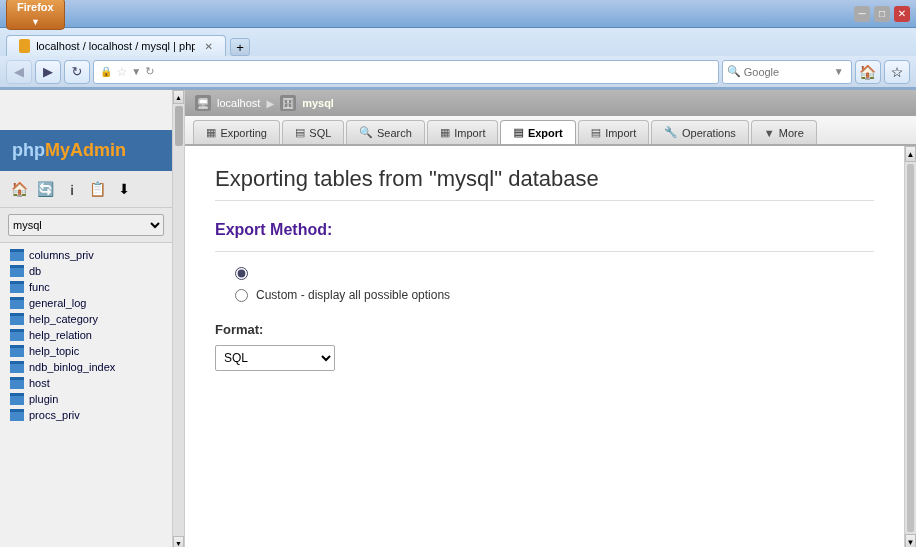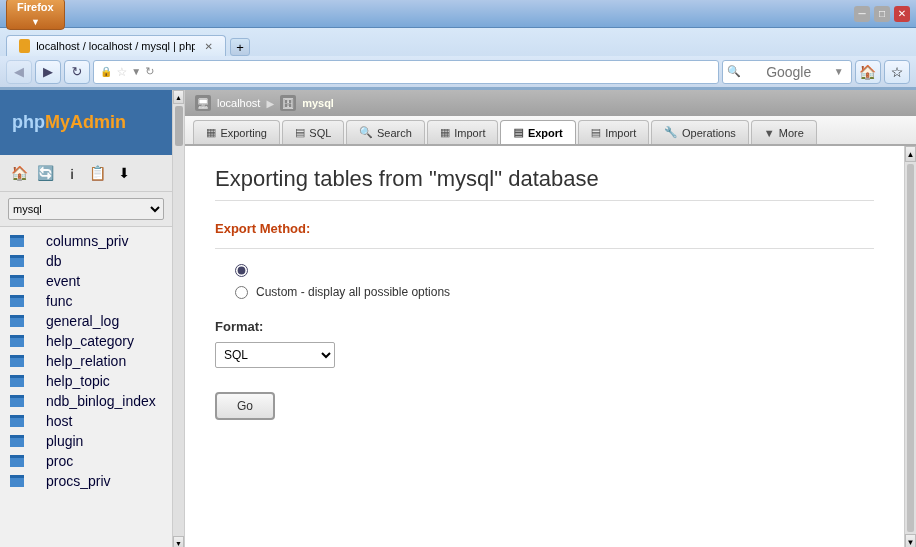--- a/index.html
+++ b/index.html
@@ -109,21 +109,21 @@
     .search-bar {
       display: flex;
       align-items: center;
       border: 1px solid #9ab8d8;
       border-radius: 3px;
       height: 24px;
       padding: 0 4px;
       background: #fff;
       width: 130px;
     }
-    .search-input { border: none; outline: none; font-size: 14px; width: 90px; text-align: center; }
+    .search-input { border: none; outline: none; font-size: 11px; width: 90px; }
     .home-btn, .bookmark-btn {
       background: linear-gradient(to bottom, #f0f6ff, #d8e8f8);
       border: 1px solid #9ab8d8;
       border-radius: 4px;
       width: 26px;
       height: 24px;
       display: flex;
       align-items: center;
       justify-content: center;
       cursor: pointer;
@@ -140,23 +140,24 @@
     
     .sidebar {
       width: 185px;
       background: #f0f0f0;
       border-right: 1px solid #ccc;
       overflow: hidden;
       flex-shrink: 0;
     }
     .pma-logo {
       background: #3a6ea5;
-      padding: 22px 12px;
-      display: flex;
-      align-items: center;
+      padding: 10px 12px;
+      display: flex;
+      align-items: center;
+      margin-top: 40px;
     }
     .pma-logo span.php { color: #acd4f8; font-size: 18px; font-weight: bold; }
     .pma-logo span.myadmin { color: #f8a020; font-size: 18px; font-weight: bold; }
     .sidebar-icons {
       display: flex;
       gap: 6px;
       padding: 8px 10px;
       background: #e8e8e8;
       border-bottom: 1px solid #ccc;
     }
@@ -183,23 +184,23 @@
       border: 1px solid #aaa;
       border-radius: 2px;
     }
     .table-list {
       padding: 4px 0;
     }
     .table-item {
       display: flex;
       align-items: center;
       padding: 2px 10px;
-      gap: 22px;
-      cursor: pointer;
-      font-size: 14px;
+      gap: 5px;
+      cursor: pointer;
+      font-size: 11px;
       color: #003;
     }
     .table-icon {
       width: 14px;
       height: 12px;
       background: #4488cc;
       display: inline-block;
       flex-shrink: 0;
       position: relative;
     }
@@ -282,23 +283,23 @@
     }
     .page-title {
       font-size: 22px;
       font-weight: normal;
       color: #333;
       margin-bottom: 20px;
       padding-bottom: 8px;
       border-bottom: 1px solid #ddd;
     }
     .section-title {
-      font-size: 13px;
+      font-size: 16px;
       font-weight: bold;
-      color: #c2410c;
+      color: #4c1d95;
       margin-bottom: 12px;
     }
     .radio-group {
       display: flex;
       flex-direction: column;
       gap: 8px;
       margin-bottom: 20px;
       padding-left: 20px;
     }
     .radio-item {
@@ -485,24 +486,20 @@
         <div class="table-item">
               <span class="table-icon"></span>
               <span>columns_priv</span>
             </div>
             <div class="table-item">
               <span class="table-icon"></span>
               <span>db</span>
             </div>
             <div class="table-item">
               <span class="table-icon"></span>
-              <span>event</span>
-            </div>
-            <div class="table-item">
-              <span class="table-icon"></span>
               <span>func</span>
             </div>
             <div class="table-item">
               <span class="table-icon"></span>
               <span>general_log</span>
             </div>
             <div class="table-item">
               <span class="table-icon"></span>
               <span>help_category</span>
             </div>
@@ -518,24 +515,20 @@
               <span class="table-icon"></span>
               <span>ndb_binlog_index</span>
             </div>
             <div class="table-item">
               <span class="table-icon"></span>
               <span>host</span>
             </div>
             <div class="table-item">
               <span class="table-icon"></span>
               <span>plugin</span>
-            </div>
-            <div class="table-item">
-              <span class="table-icon"></span>
-              <span>proc</span>
             </div>
             <div class="table-item">
               <span class="table-icon"></span>
               <span>procs_priv</span>
             </div>
           </div>
       </div>
       <div class="sidebar-vscroll">
         <div class="s-up">▲</div>
         <div class="s-track">
@@ -606,23 +599,20 @@
             <span>Custom - display all possible options</span>
           </label>
         </div>
 
         <div class="format-section">
           <div class="format-label">Format:</div>
           <select class="format-select" id="format-select">
           <option>SQL</option><option>CSV</option><option>JSON</option><option>XML</option><option>PDF</option></select>
         </div>
 
-        <div>
-          <button class="go-btn">Go</button>
-        </div>
       </div>
       <div class="scroll-track">
         <div class="scroll-up">▲</div>
         <div class="scroll-thumb"></div>
         <div class="scroll-down">▼</div>
       </div>
     </div>
   </div>
 </div>
 

